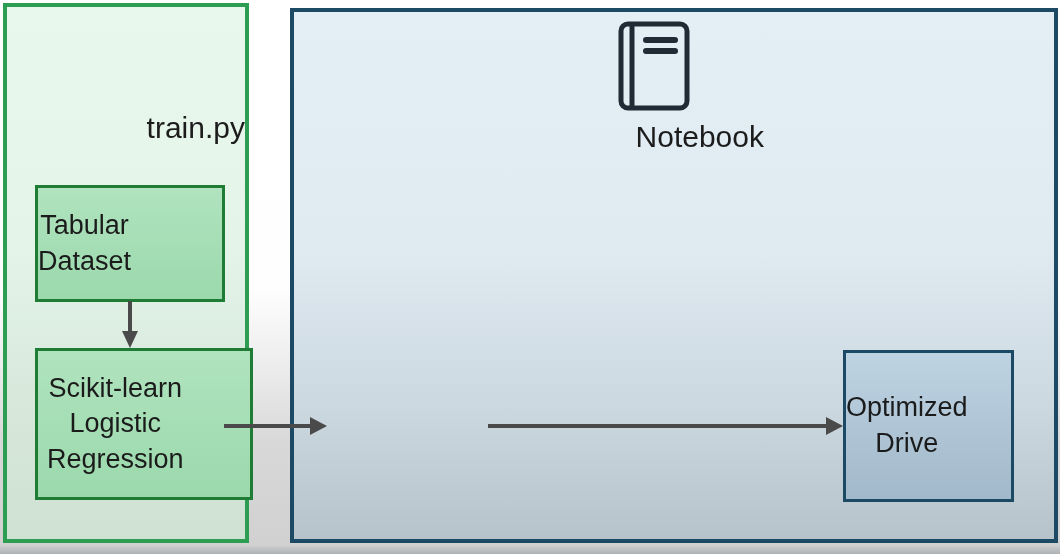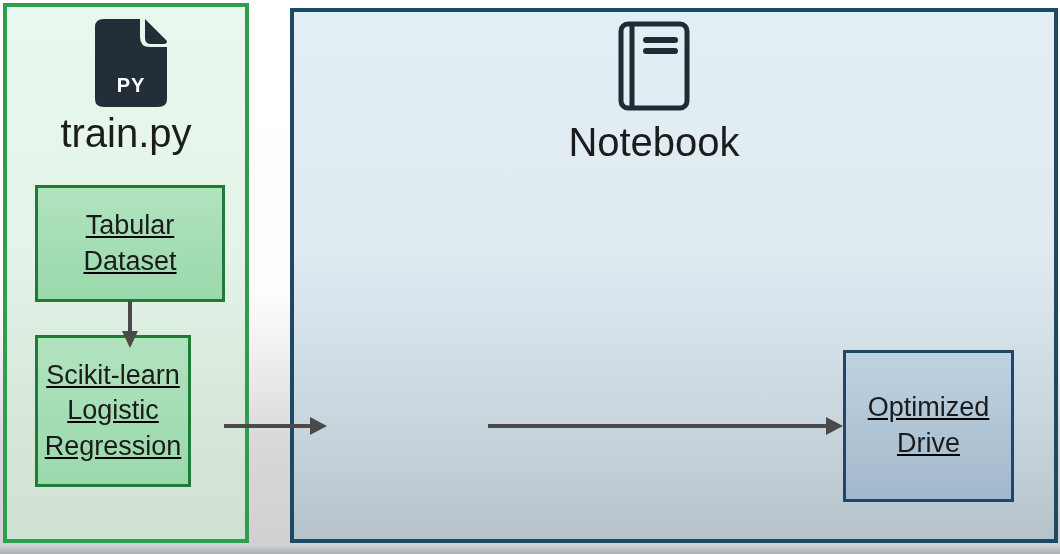--- a/index.html
+++ b/index.html
@@ -26,75 +26,67 @@
     background: linear-gradient(180deg, #e9f8ed 0%, #e4f4e9 45%, #d8e9dc 72%, #cfe1d3 100%);
   }
   .panel-blue {
     left: 290px; top: 8px;
     width: 768px; height: 535px;
     border: 4px solid #1c4a64;
     background: linear-gradient(180deg, #e3eef5 0%, #dfeaf1 45%, #ccd8e0 75%, #b7c3cb 100%);
   }
   .panel-title {
     position: absolute;
-    text-align: center;
-    font-size: 40px;
+    text-align: right;
+    font-size: 30px;
     color: #1c1c1c;
     white-space: nowrap;
   }
   .title-train { left: 0; width: 100%; top: 104px; }
   .title-notebook { left: 250px; width: 220px; top: 108px; }
   .icon-wrap { position: absolute; }
   .py-icon-wrap { left: 87px; top: 11px; }
   .nb-icon-wrap { left: 324px; top: 9px; }
   .node {
     position: absolute;
     display: flex;
     align-items: center;
-    justify-content: center;
+    justify-content: flex-start;
     text-align: center;
-    text-decoration: underline;
   }
   .node-label {
     font-size: 27px;
     line-height: 1.32;
     color: #1b1b1b;
     white-space: pre-line;
   }
   .node-green {
     border: 3px solid #1e7c35;
     background: linear-gradient(180deg, #b0e3be 0%, #9bd9ac 100%);
   }
   .node-blue {
     border: 3px solid #1c4a64;
     background: linear-gradient(180deg, #bed3e2 0%, #a2b9cb 100%);
   }
   .node-tabular   { left: 28px;  top: 178px; width: 190px; height: 117px; }
-  .node-scikit    { left: 28px;  top: 328px; width: 156px; height: 152px; }
+  .node-scikit    { left: 28px;  top: 341px; width: 218px; height: 152px; padding-left: 9px; }
   .node-hyper     { left: 31px;  top: 338px; width: 162px; height: 152px; }
   .node-optimized { left: 549px; top: 338px; width: 171px; height: 152px; }
   .arrow { position: absolute; z-index: 5; }
   .arrow-down   { left: 118px; top: 301px; }
   .arrow-right1 { left: 224px; top: 414px; }
   .arrow-right2 { left: 488px; top: 414px; }
 </style>
 </head>
 <body>
 
 <div class="canvas">
 
   <div class="panel panel-green">
 
-    <div class="icon-wrap py-icon-wrap">
-      <svg width="74" height="90" viewBox="0 0 74 90">
-        <path d="M10 1 H46 V19 Q46 29 56 29 H73 V81 Q73 89 64 89 H10 Q1 89 1 81 V9 Q1 1 10 1 Z" fill="#232e39"></path>
-        <path d="M51 1 L73 23 Q73 26 70 26 H57 Q51 26 51 20 Z" fill="#232e39"></path>
-        <text x="37" y="74" text-anchor="middle" font-size="20" font-weight="bold" fill="#ffffff" font-family="Liberation Sans, sans-serif" letter-spacing="1">PY</text>
-      </svg>
-    </div>
 
     <div class="panel-title title-train">train.py</div>
 
     <div class="node node-green node-tabular">
       <span class="node-label">Tabular
 Dataset</span>
     </div>
 
     <div class="node node-green node-scikit">
       <span class="node-label">Scikit-learn

